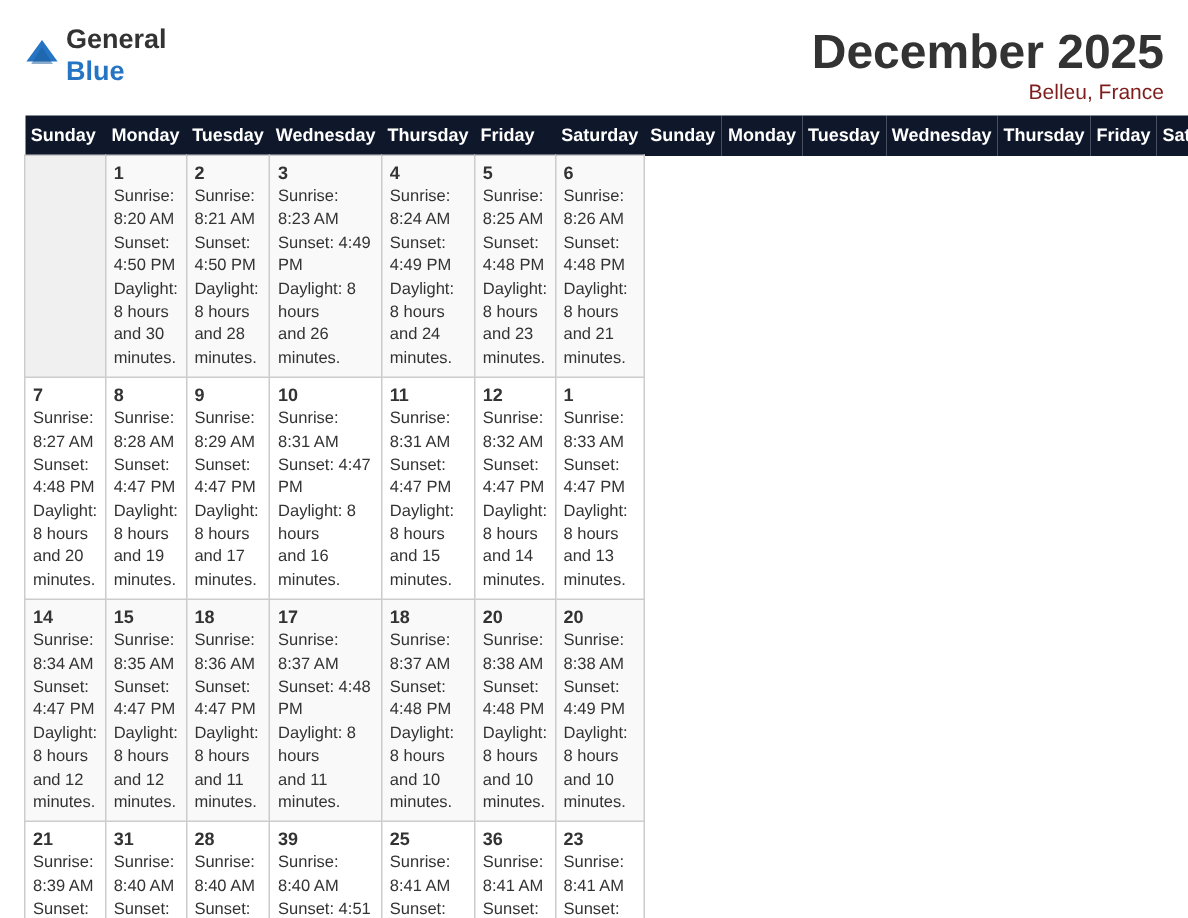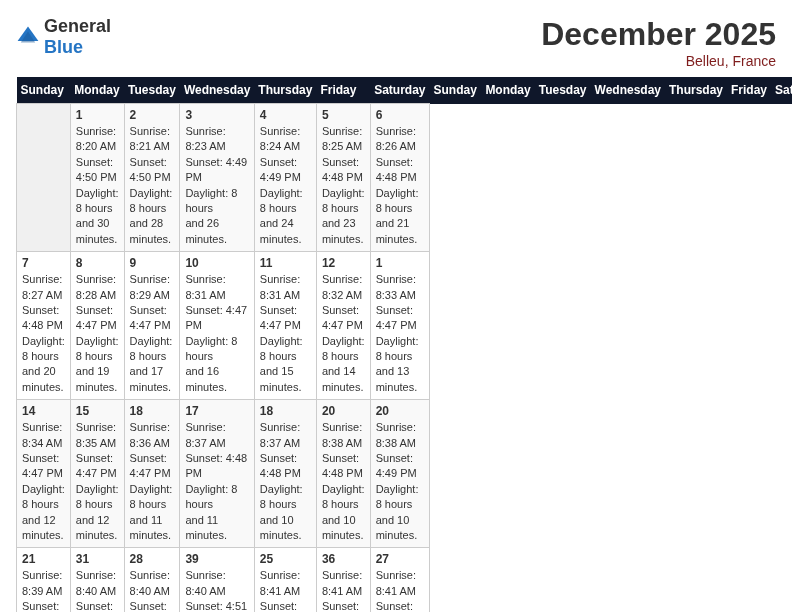--- a/index.html
+++ b/index.html
@@ -225,18 +225,18 @@
         </td>
         <td>
           <div class="day-number">25</div>
           <div class="day-info">Sunrise: 8:41 AM<br>Sunset: 4:51 PM<br>Daylight: 8 hours<br>and 10 minutes.</div>
         </td>
         <td>
           <div class="day-number">36</div>
           <div class="day-info">Sunrise: 8:41 AM<br>Sunset: 4:52 PM<br>Daylight: 8 hours<br>and 11 minutes.</div>
         </td>
         <td>
-          <div class="day-number">27</div>
+          <div class="day-number">23</div>
           <div class="day-info">Sunrise: 8:41 AM<br>Sunset: 4:53 PM<br>Daylight: 8 hours<br>and 11 minutes.</div>
         </td>
       </tr>
     </tbody>
 </table>
 
 </body></html>

